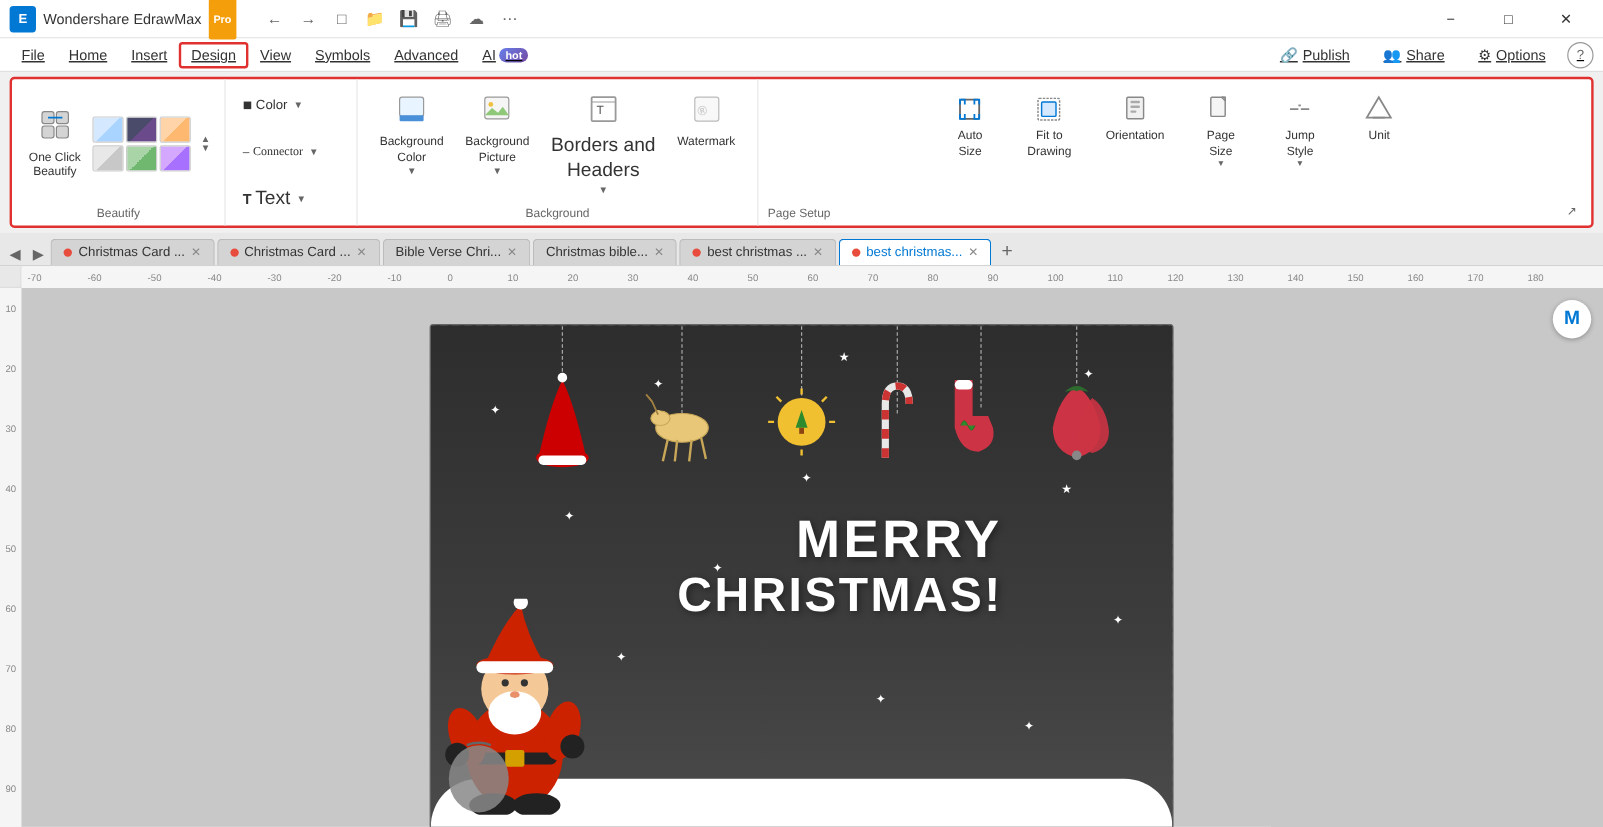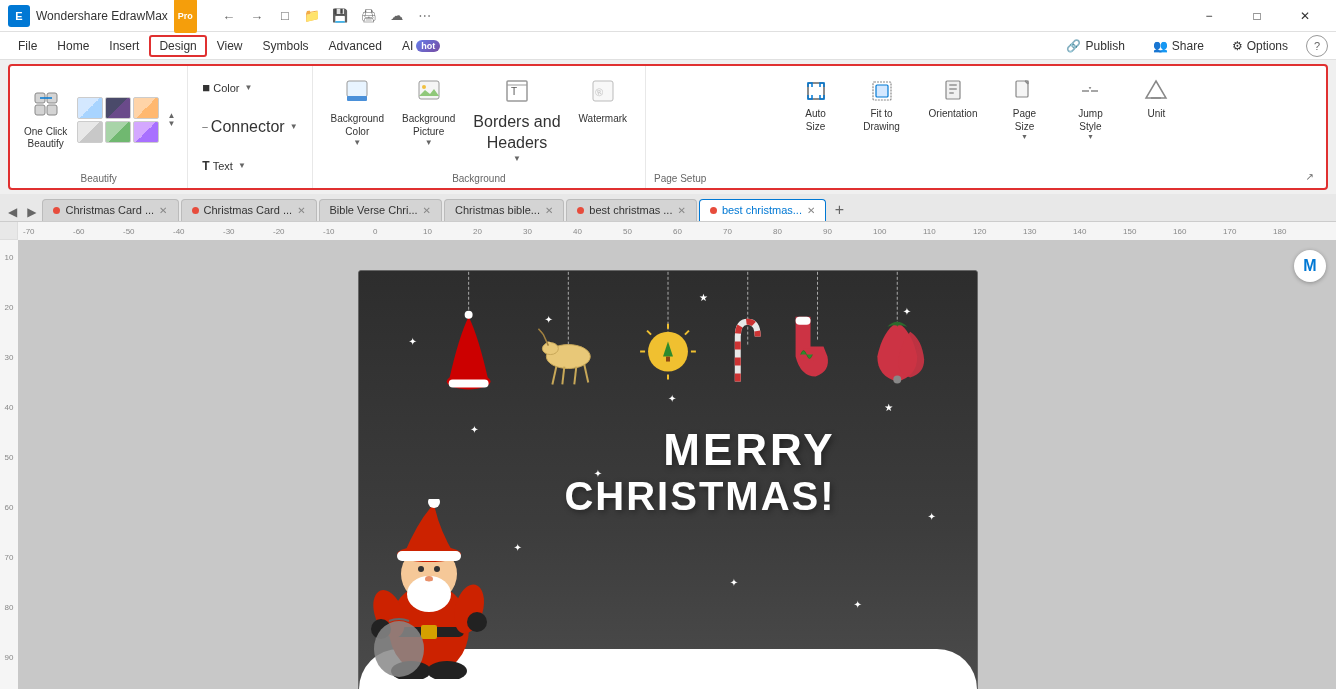--- a/index.html
+++ b/index.html
@@ -24,20 +24,21 @@
     .win-btn { width: 46px; height: 32px; border: none; background: none; cursor: pointer; font-size: 12px; color: #333; display: flex; align-items: center; justify-content: center; }
 
     
     .menu-bar {
       height: 28px;
       background: #fff;
       display: flex;
       align-items: center;
       padding: 0 8px;
       border-bottom: 1px solid #e0e0e0;
+      text-decoration: underline;
     }
     .menu-item {
       padding: 4px 10px;
       cursor: pointer;
       border-radius: 3px;
       font-size: 12px;
       color: #333;
     }
     .menu-item.active { background: #fff; border: 2px solid #e03030; border-radius: 3px; color: #333; padding: 2px 8px; }
     .menu-right { margin-left: auto; display: flex; align-items: center; gap: 8px; }
@@ -392,27 +393,27 @@
     <div style="display:flex;flex-direction:column;gap:3px;width:100%;flex:1;">
 
       <div class="format-btn">
         <span style="font-size:13px;">■</span>
         <span style="font-size:11px;">Color</span>
         <span class="dropdown-arrow">▼</span>
       </div>
 
       <div class="format-btn">
         <span style="font-size:11px;">⎯</span>
-        <span style="font-size:16px;">Connector</span>
+        <span style="font-size:10px;font-family:Liberation Serif, serif;">Connector</span>
         <span class="dropdown-arrow">▼</span>
       </div>
 
       <div class="format-btn">
         <span style="font-size:12px;font-weight:bold;">T</span>
-        <span style="font-size:11px;">Text</span>
+        <span style="font-size:16px;">Text</span>
         <span class="dropdown-arrow">▼</span>
       </div>
     </div>
   </div>
 
   <div class="ribbon-section" style="min-width:240px;">
     <div class="bg-tools">
 
       <div class="bg-tool">
         <div style="font-size:22px;margin-bottom:2px;">

